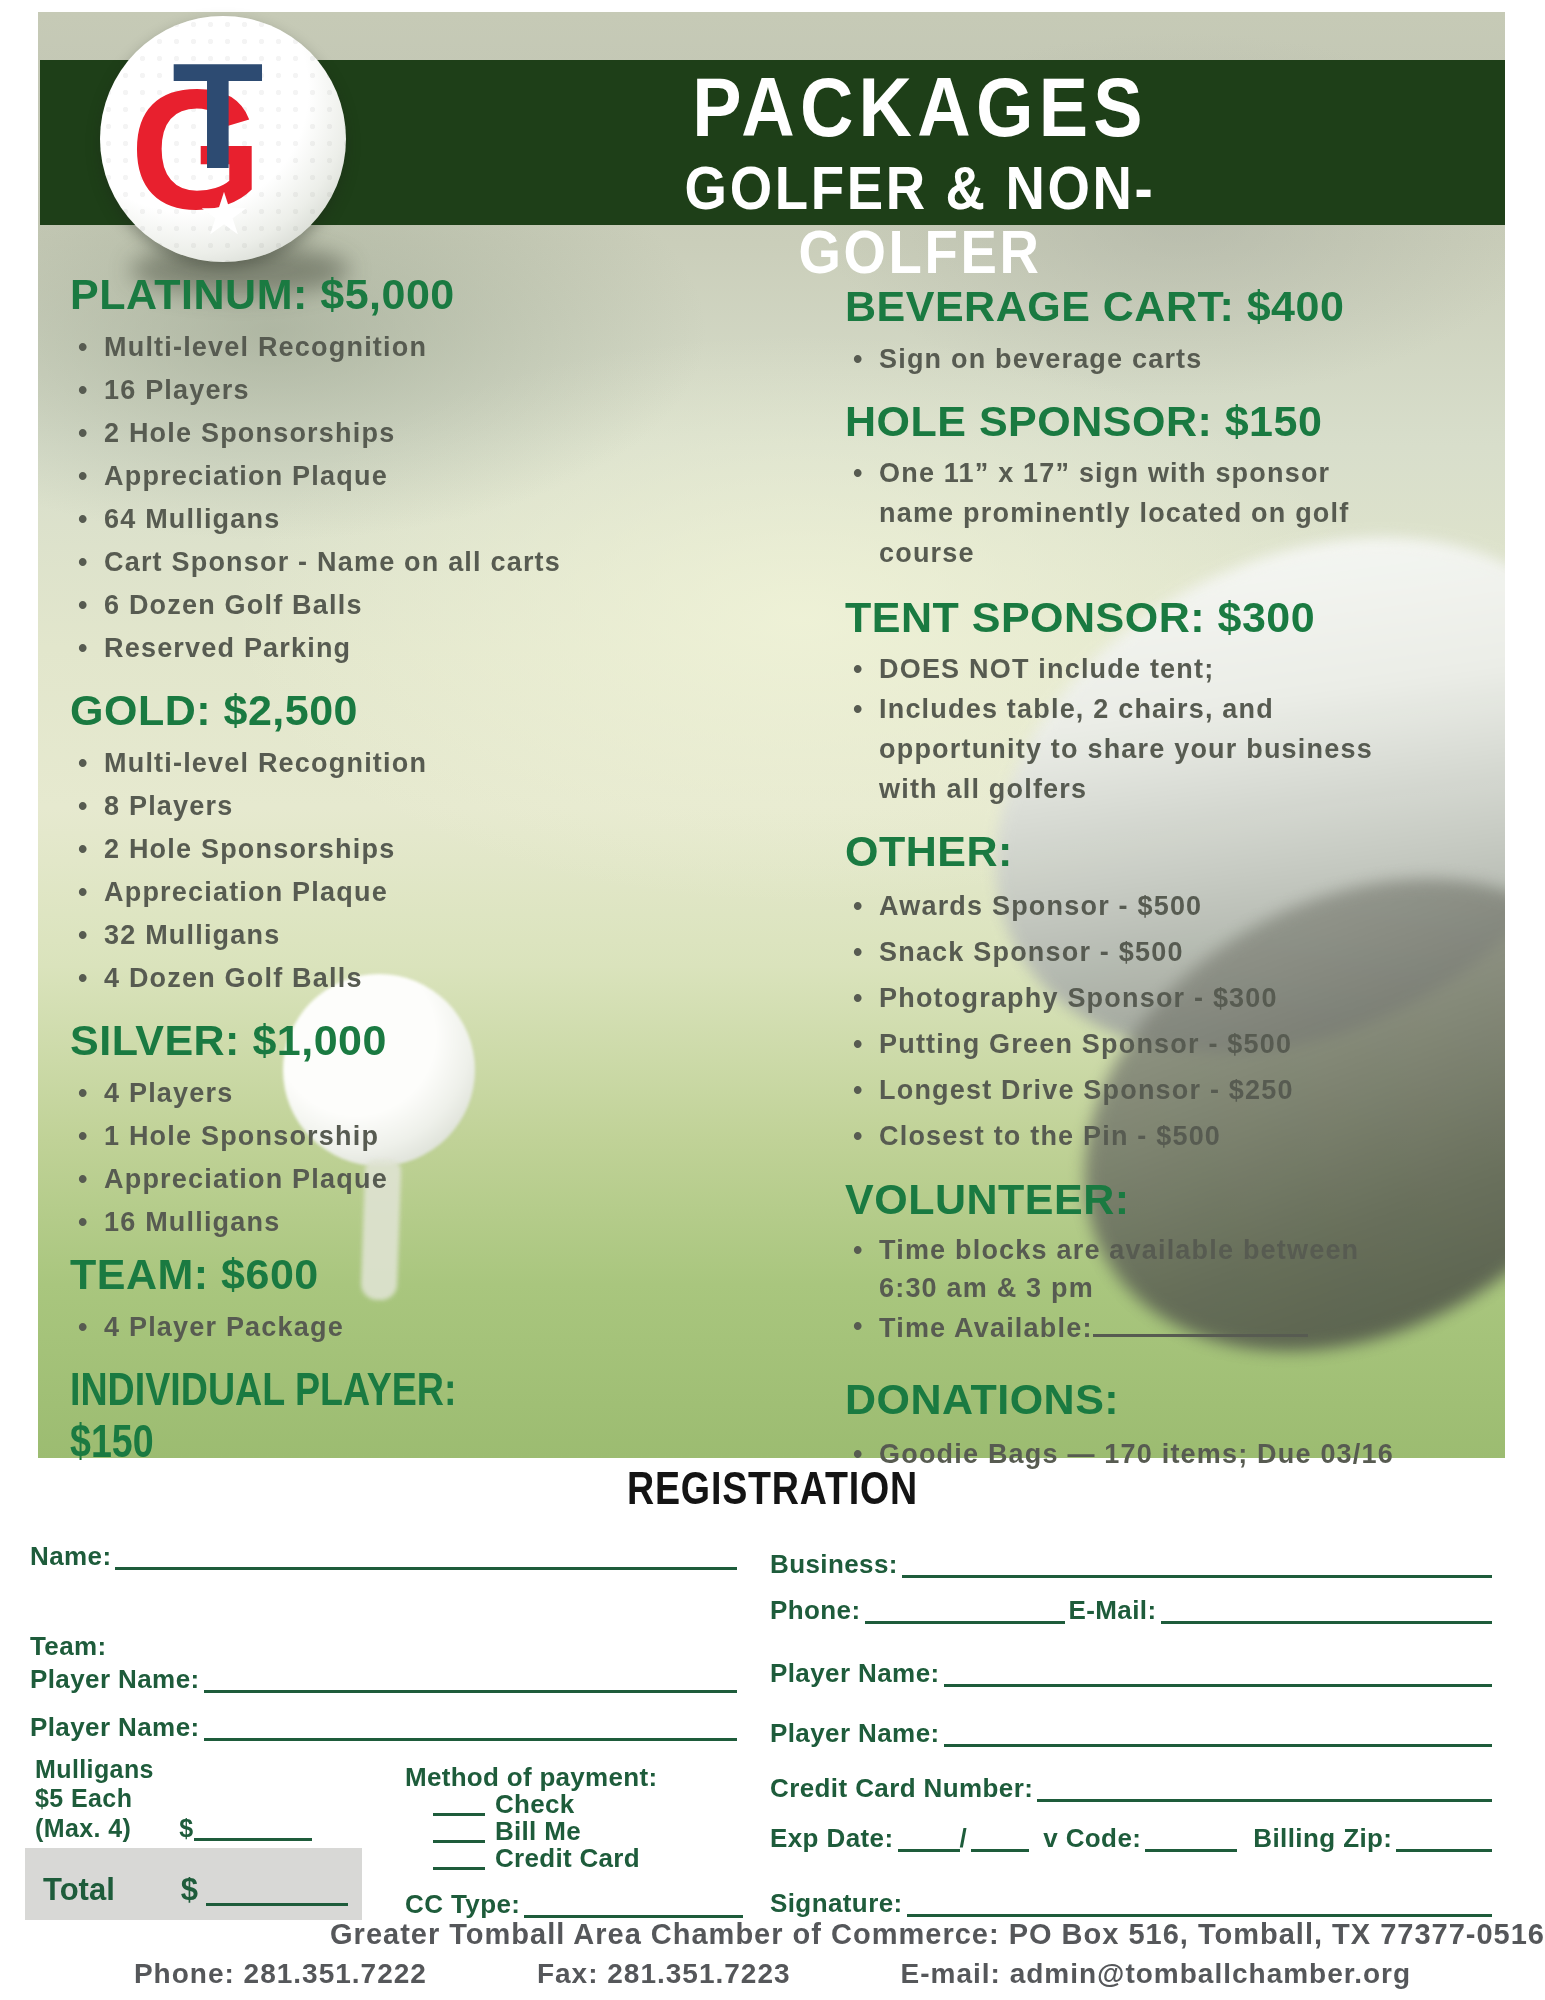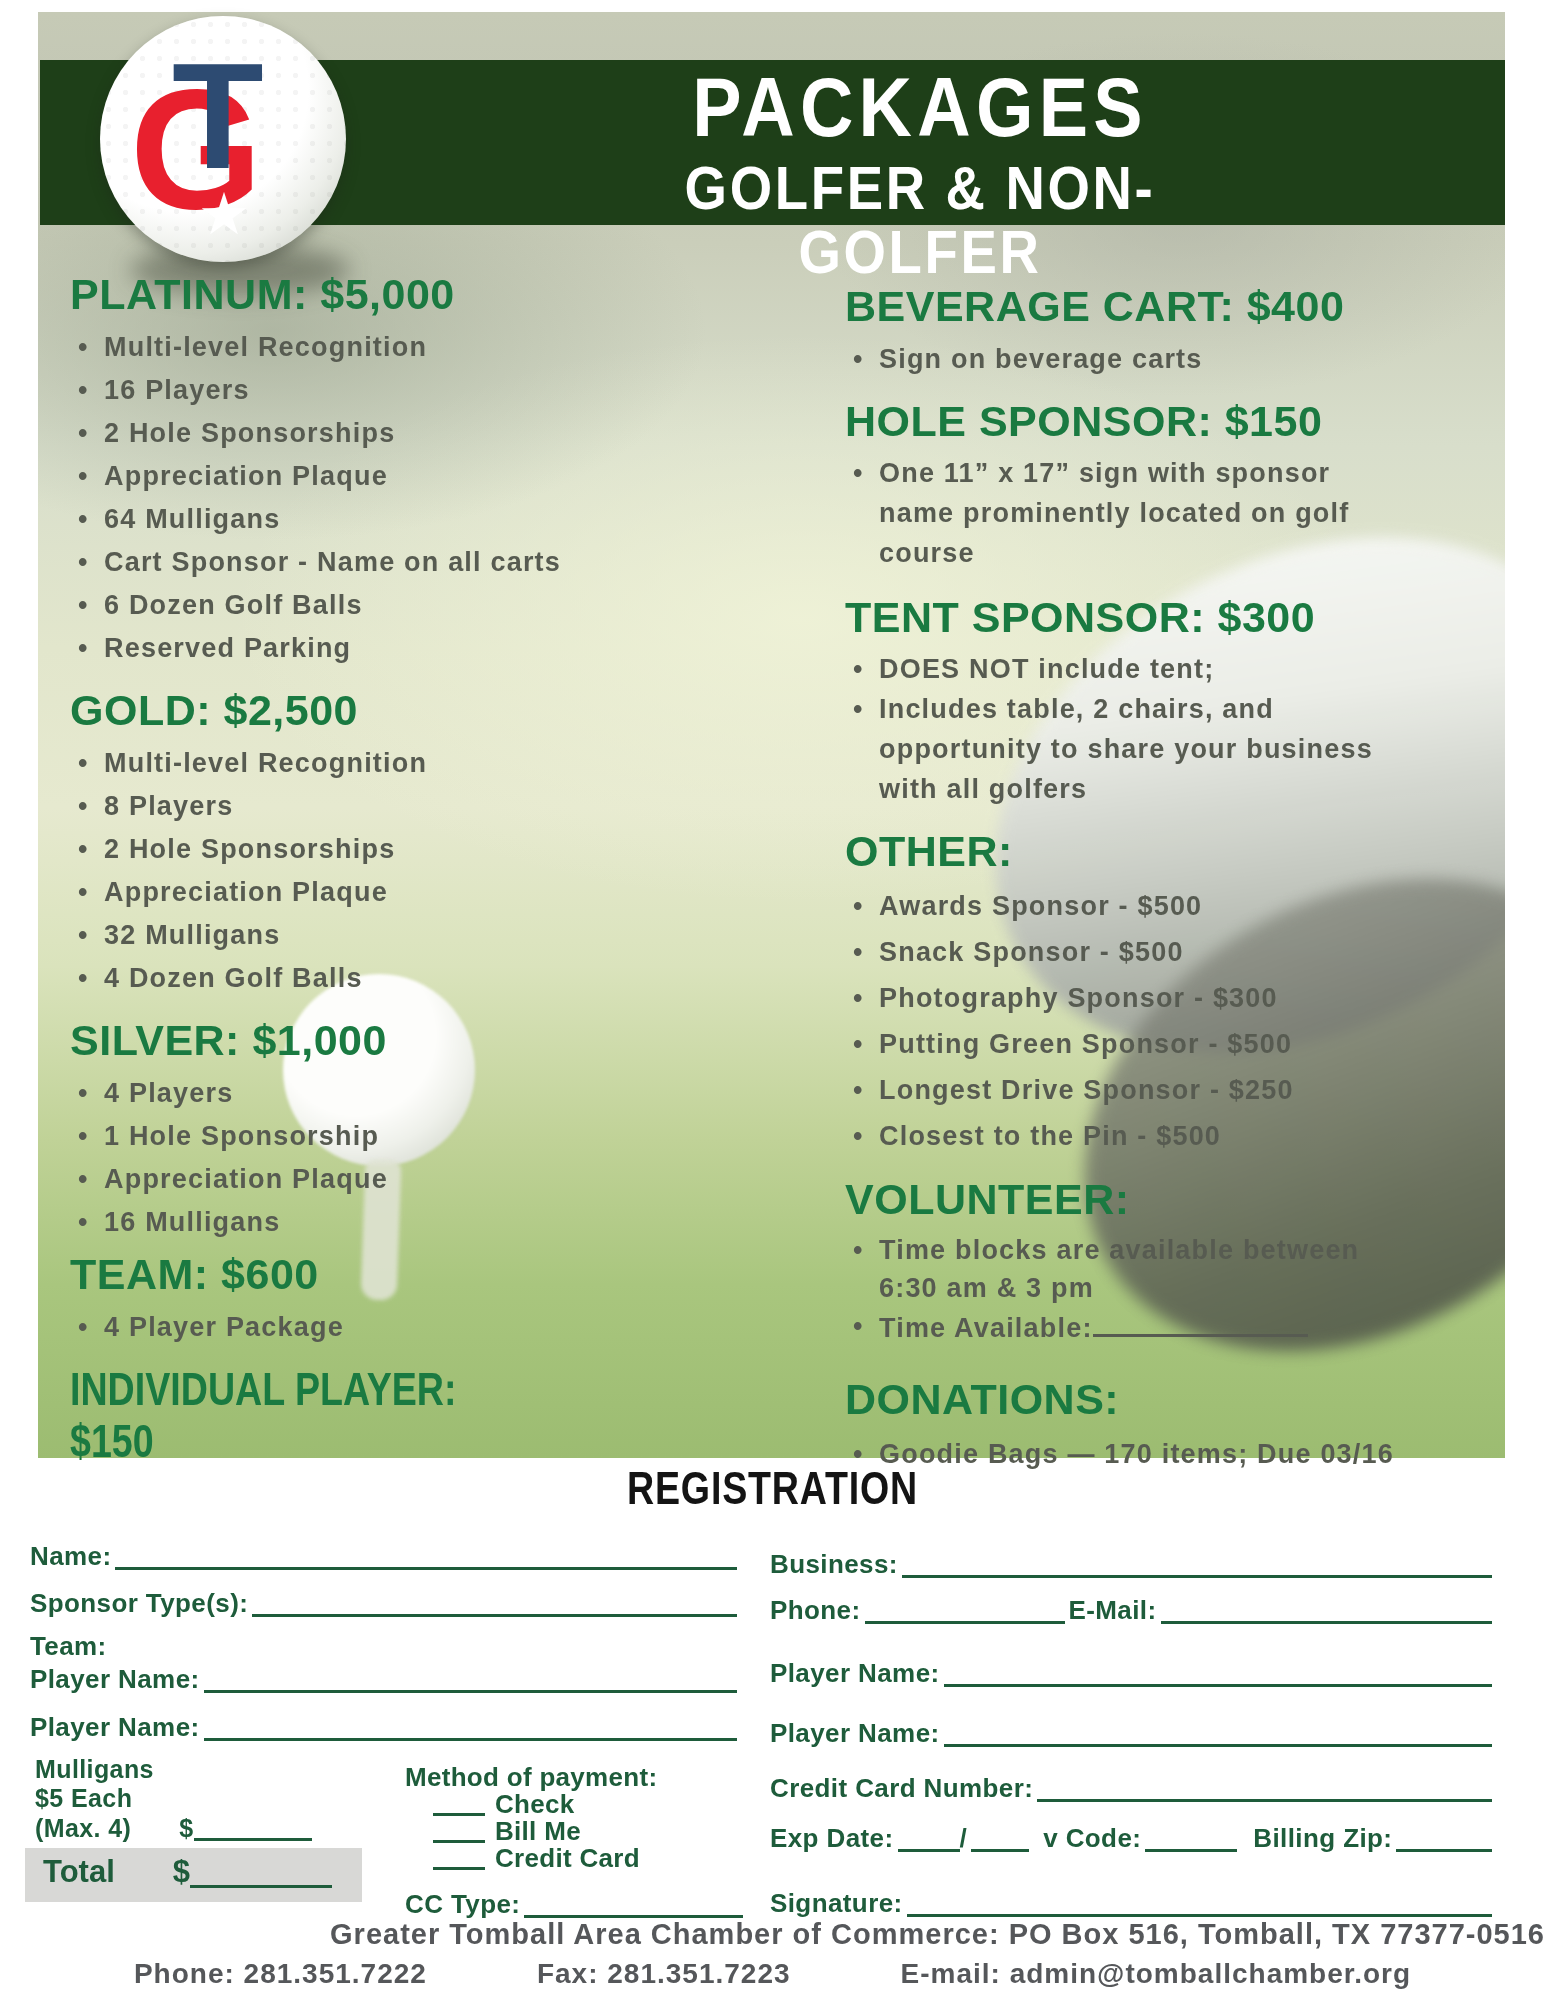--- a/index.html
+++ b/index.html
@@ -65,23 +65,23 @@
   
   .reg-heading{position:absolute;left:0;top:1460px;width:100%;text-align:center;color:#141414;
     font-size:47px;font-weight:bold;letter-spacing:1px;transform:scaleX(.8);transform-origin:center;}
   .form-row{position:absolute;display:flex;align-items:flex-end;color:#1e5c3b;font-weight:bold;
     font-size:26px;letter-spacing:.4px;height:34px;}
   .form-row .fill{flex:1;border-bottom:3px solid #1e5c3b;margin-left:4px;margin-bottom:2px;}
   .form-row .fillw{border-bottom:3px solid #1e5c3b;margin-left:4px;margin-bottom:2px;}
   .mull{position:absolute;left:35px;top:1755px;color:#1e5c3b;font-weight:bold;font-size:25px;
     line-height:29px;letter-spacing:.4px;}
   .mull-row3{display:flex;align-items:flex-end;}
-  .total-box{position:absolute;left:25px;top:1848px;width:337px;height:54px;background:#d8d8d6;
+  .total-box{position:absolute;left:25px;top:1848px;width:337px;height:72px;background:#d8d8d6;
     display:flex;align-items:flex-end;padding:0 0 12px 18px;box-sizing:border-box;
-    color:#1e5c3b;font-weight:bold;font-size:31px;}
+    color:#1e5c3b;font-weight:bold;font-size:31px;gap:8px;}
   .pay{position:absolute;left:405px;top:1762px;width:340px;color:#1e5c3b;font-weight:bold;
     font-size:26px;line-height:30px;letter-spacing:.3px;}
   .pay-opt{display:flex;align-items:flex-end;margin-left:28px;height:27px;}
   .pay-opt .uline{width:52px;margin-right:10px;margin-bottom:3px;}
   .footer1{position:absolute;left:0;top:1918px;width:100%;text-align:right;color:#55575a;
     font-weight:bold;font-size:29px;letter-spacing:1px;}
   .footer2{position:absolute;left:0;top:1958px;width:100%;display:flex;justify-content:center;
     gap:110px;color:#55575a;font-weight:bold;font-size:28px;letter-spacing:1px;}
 </style>
 </head>
@@ -179,24 +179,20 @@
       <li>Goodie Bags — 170 items; Due 03/16</li>
     </ul>
   </div>
 
   <div class="reg-heading">REGISTRATION</div>
 
   <div class="form-row" style="left:30px;top:1538px;width:707px;">
     <span>Name:</span>
       <span class="fill"></span>
   </div>
-  <div class="form-row" style="left:30px;top:1585px;width:707px;">
-    <span>Sponsor Type(s):</span>
-      <span class="fill"></span>
-  </div>
   <div class="form-row" style="left:30px;top:1628px;width:707px;">
     <span>Team:</span>
   </div>
   <div class="form-row" style="left:30px;top:1661px;width:707px;">
     <span>Player Name:</span>
       <span class="fill"></span>
   </div>
   <div class="form-row" style="left:30px;top:1709px;width:707px;">
     <span>Player Name:</span>
       <span class="fill"></span>

